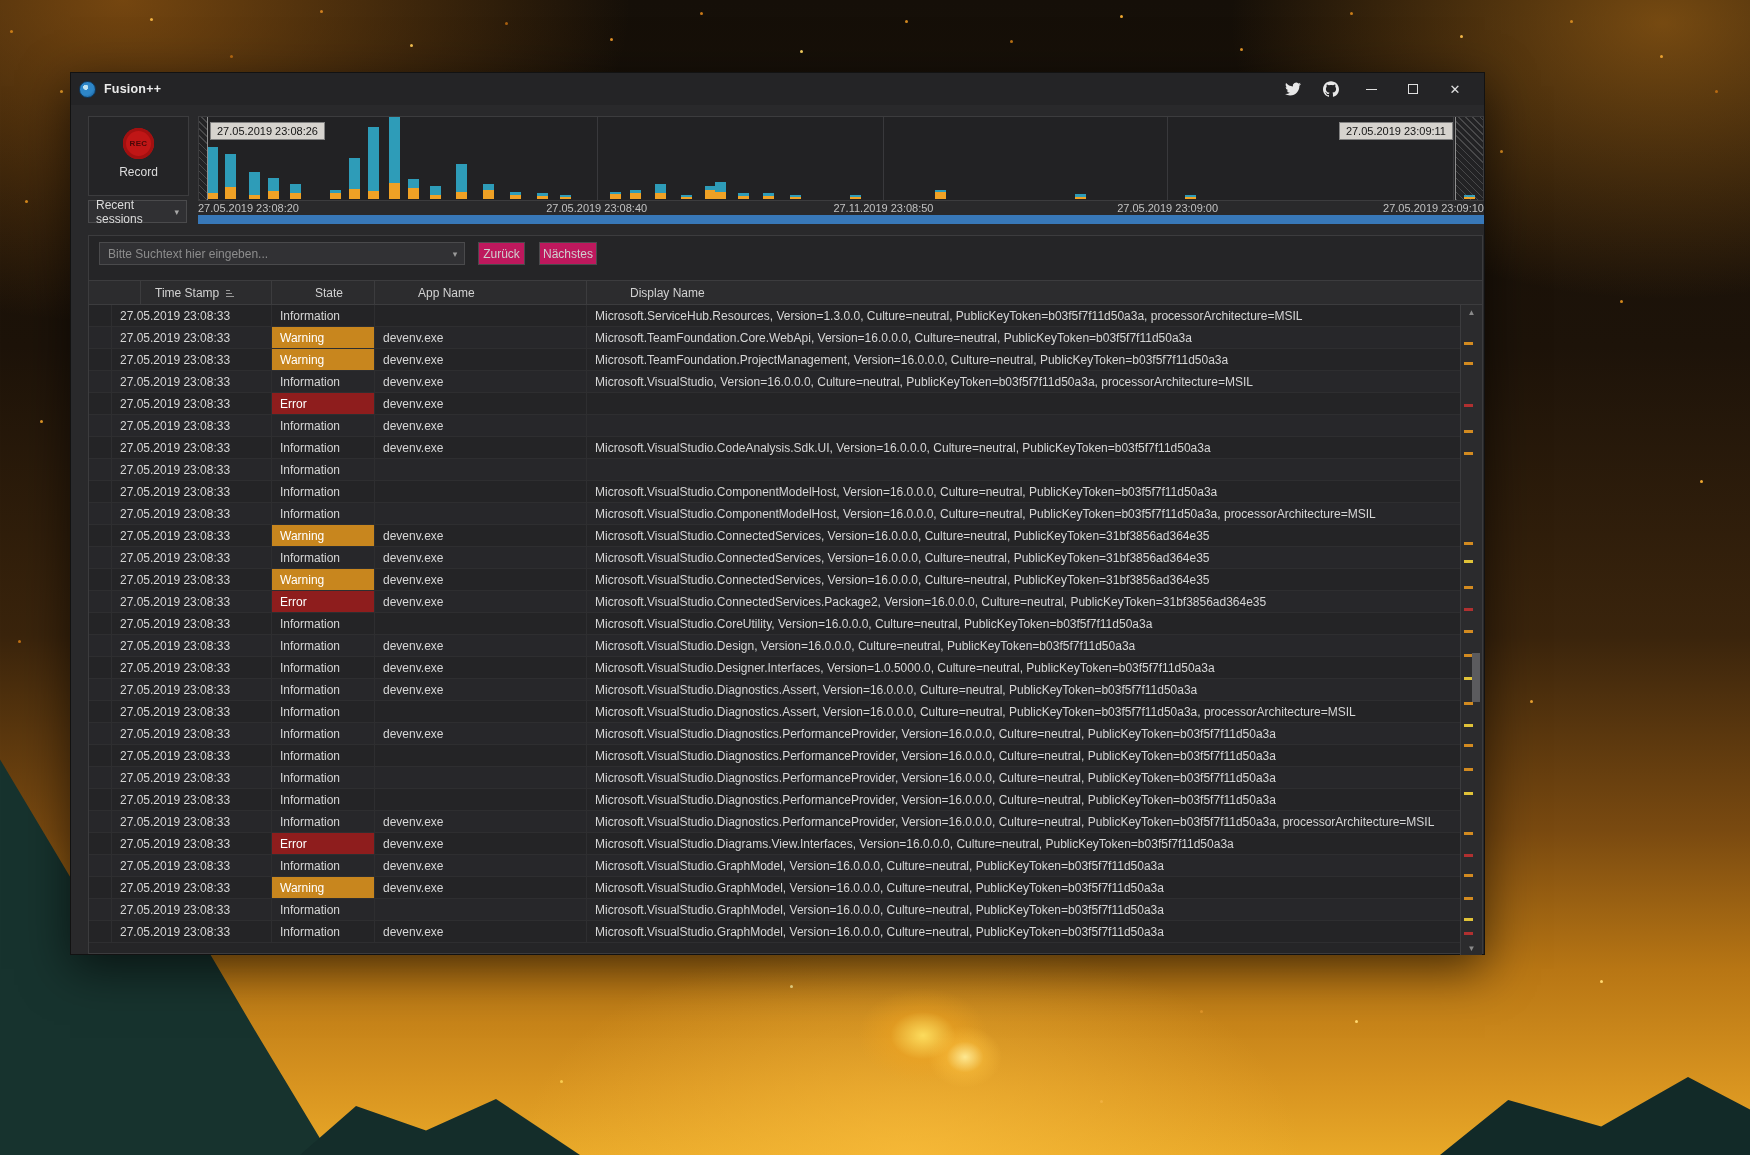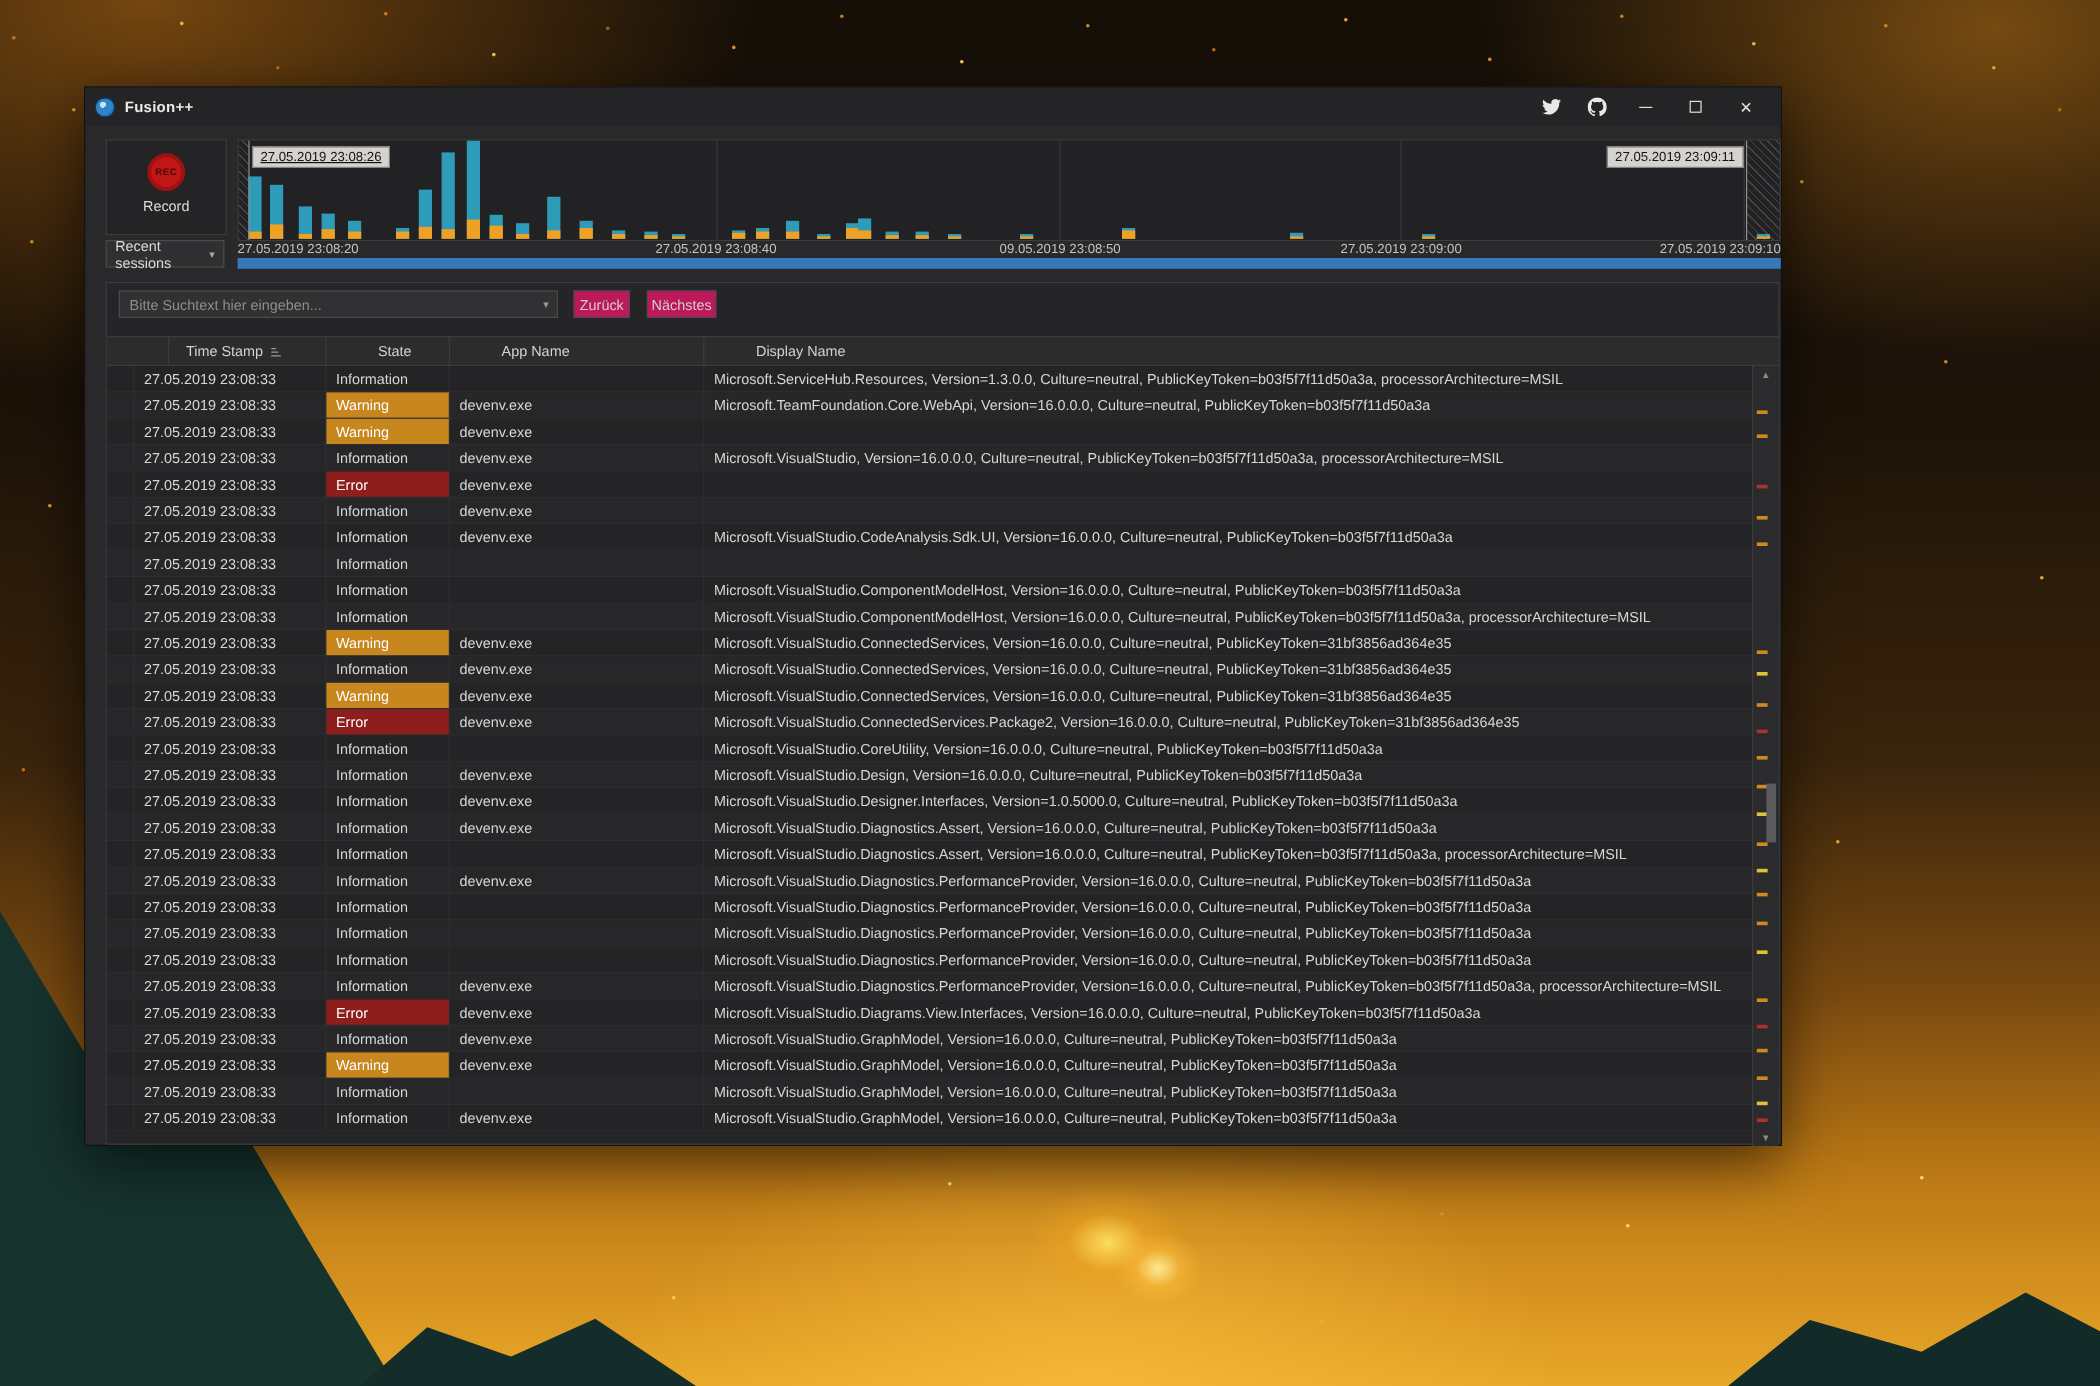--- a/index.html
+++ b/index.html
@@ -71,21 +71,21 @@
     background:#222224; border:1px solid #3c3c3e; overflow:hidden; }
   .gline { position:absolute; top:0; bottom:0; width:1px; background:#39393c; }
   .tbar { position:absolute; bottom:1px; width:11px; background:#2E9CB8; }
   .tbar-orange { position:absolute; bottom:0; left:0; right:0; background:#EFA125; }
   .hatch { position:absolute; top:0; bottom:0;
     background:repeating-linear-gradient(45deg, rgba(170,170,170,.28) 0 1px, transparent 1px 5px); }
   .hatch-left { left:0; width:9px; border-right:1px solid #8f8f8f; }
   .hatch-right { right:0; width:28px; border-left:1px solid #8f8f8f; }
   .ttip { position:absolute; top:5px; background:#d6d3ce; color:#141414; font-size:11px;
     padding:2px 6px; border:1px solid #828282; white-space:nowrap; }
-  .ttip-left { left:11px;text-decoration:underline; }
+  .ttip-left { left:11px; }
   .ttip-right { right:30px; }
   .axisrow { position:absolute; left:127px; top:129px; width:1286px; height:12px; }
   .axis-label { position:absolute; top:0; font-size:11px; color:#c2c2c2; white-space:nowrap; }
   .hscroll { position:absolute; left:127px; top:142px; width:1286px; height:9px; background:#3878B8; }
 
   
   .group { position:absolute; left:17px; top:162px; width:1395px; height:719px;
     border:1px solid #3c3c3e; background:#252527; }
   .combo { position:absolute; left:10px; top:6px; width:366px; height:23px;
     background:#313134; border:1px solid #4a4a4c; display:flex; align-items:center; }
@@ -277,21 +277,21 @@
         </div>
       </div>
     <div class="hatch hatch-left"></div>
     <div class="hatch hatch-right"></div>
     <div class="ttip ttip-left">27.05.2019 23:08:26</div>
     <div class="ttip ttip-right">27.05.2019 23:09:11</div>
   </div>
   <div class="axisrow">
       <div class="axis-label" style="left: 0%;">27.05.2019 23:08:20</div>
       <div class="axis-label" style="left: 31%; transform: translateX(-50%);">27.05.2019 23:08:40</div>
-      <div class="axis-label" style="left: 53.3%; transform: translateX(-50%);">09.05.2019 23:08:50</div>
+      <div class="axis-label" style="left: 53.3%; transform: translateX(-50%);">27.11.2019 23:08:50</div>
       <div class="axis-label" style="left: 75.4%; transform: translateX(-50%);">27.05.2019 23:09:00</div>
       <div class="axis-label" style="right: 0px;">27.05.2019 23:09:10</div>
     </div>
   <div class="hscroll"></div>
 
   <div class="group">
 
     <div class="combo">
       <input type="text" value="" placeholder="Bitte Suchtext hier eingeben..." style="">
       <span class="combo-caret">▾</span>
@@ -335,20 +335,21 @@
           <div class="cell c-time">27.05.2019 23:08:33</div>
           <div class="cell c-state st-warn">Warning</div>
           <div class="cell c-app">devenv.exe</div>
           <div class="cell c-disp">Microsoft.TeamFoundation.Core.WebApi, Version=16.0.0.0, Culture=neutral, PublicKeyToken=b03f5f7f11d50a3a</div>
         </div>
         <div class="trow">
           <div class="cell c-ind"></div>
           <div class="cell c-time">27.05.2019 23:08:33</div>
           <div class="cell c-state st-warn">Warning</div>
           <div class="cell c-app">devenv.exe</div>
+          <div class="cell c-disp">Microsoft.TeamFoundation.ProjectManagement, Version=16.0.0.0, Culture=neutral, PublicKeyToken=b03f5f7f11d50a3a</div>
         </div>
         <div class="trow alt">
           <div class="cell c-ind"></div>
           <div class="cell c-time">27.05.2019 23:08:33</div>
           <div class="cell c-state">Information</div>
           <div class="cell c-app">devenv.exe</div>
           <div class="cell c-disp">Microsoft.VisualStudio, Version=16.0.0.0, Culture=neutral, PublicKeyToken=b03f5f7f11d50a3a, processorArchitecture=MSIL</div>
         </div>
         <div class="trow">
           <div class="cell c-ind"></div>

